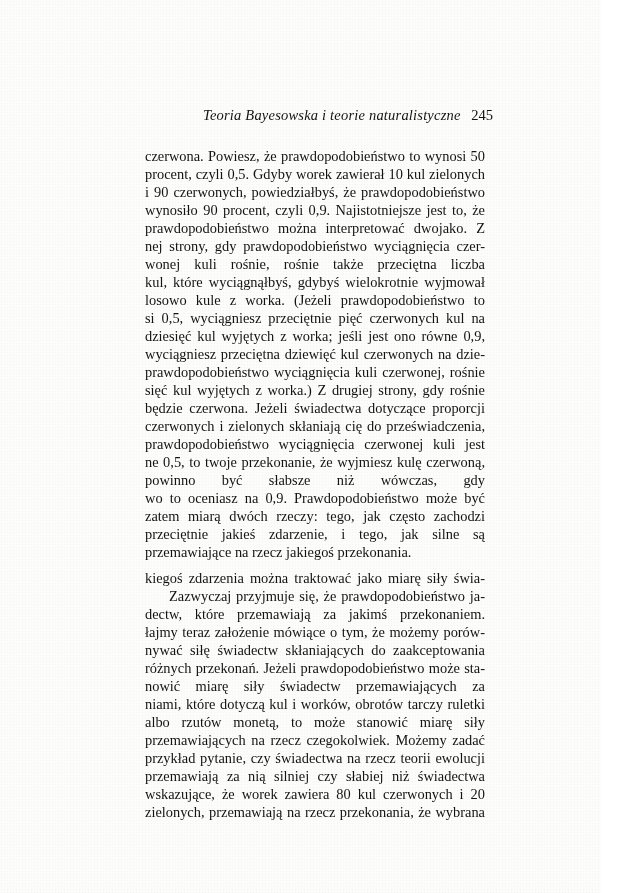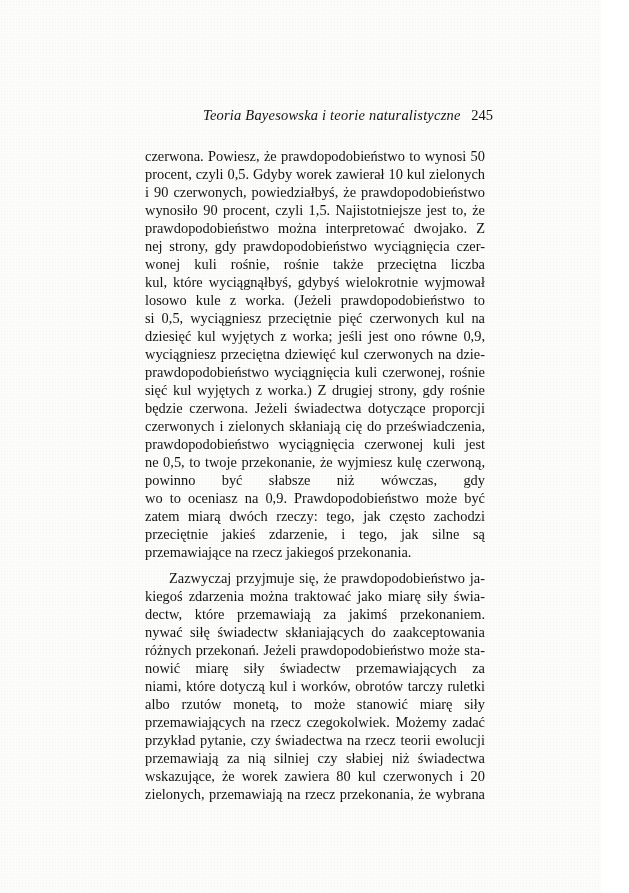--- a/index.html
+++ b/index.html
@@ -60,21 +60,21 @@
 <div class="page" style="--ink: #131313; --paper: #fcfcfb;">
   <div class="running-header">
     <span class="header-title">Teoria Bayesowska i teorie naturalistyczne</span>
     <span class="page-number">245</span>
   </div>
   <div class="text-block" id="text-block">
       <div class="paragraph">
         <div class="line">czerwona. Powiesz, że prawdopodobieństwo to wynosi 50</div>
         <div class="line">procent, czyli 0,5. Gdyby worek zawierał 10 kul zielonych</div>
         <div class="line">i 90 czerwonych, powiedziałbyś, że prawdopodobieństwo to</div>
-        <div class="line">wynosiło 90 procent, czyli 1,5. Najistotniejsze jest to, że</div>
+        <div class="line">wynosiło 90 procent, czyli 0,9. Najistotniejsze jest to, że</div>
         <div class="line">prawdopodobieństwo można interpretować dwojako. Z jed-</div>
         <div class="line">nej strony, gdy prawdopodobieństwo wyciągnięcia czer-</div>
         <div class="line">wonej kuli rośnie, rośnie także przeciętna liczba czerwonych</div>
         <div class="line">kul, które wyciągnąłbyś, gdybyś wielokrotnie wyjmował</div>
         <div class="line">losowo kule z worka. (Jeżeli prawdopodobieństwo to wyno-</div>
         <div class="line">si 0,5, wyciągniesz przeciętnie pięć czerwonych kul na</div>
         <div class="line">dziesięć kul wyjętych z worka; jeśli jest ono równe 0,9,</div>
         <div class="line">wyciągniesz przeciętna dziewięć kul czerwonych na dzie-</div>
         <div class="line">prawdopodobieństwo wyciągnięcia kuli czerwonej, rośnie</div>
         <div class="line">sięć kul wyjętych z worka.) Z drugiej strony, gdy rośnie</div>
@@ -82,23 +82,24 @@
         <div class="line">czerwonych i zielonych skłaniają cię do przeświadczenia, że</div>
         <div class="line">prawdopodobieństwo wyciągnięcia czerwonej kuli jest rów-</div>
         <div class="line">ne 0,5, to twoje przekonanie, że wyjmiesz kulę czerwoną,</div>
         <div class="line">powinno być słabsze niż wówczas, gdy prawdopodobieńst-</div>
         <div class="line">wo to oceniasz na 0,9. Prawdopodobieństwo może być</div>
         <div class="line">zatem miarą dwóch rzeczy: tego, jak często zachodzi</div>
         <div class="line">przeciętnie jakieś zdarzenie, i tego, jak silne są świadectwa</div>
         <div class="line flush">przemawiające na rzecz jakiegoś przekonania.</div>
       </div>
       <div class="paragraph">
+        <div class="line">kiegoś zdarzenia można traktować jako miarę siły świa-</div>
         <div class="line indent">Zazwyczaj przyjmuje się, że prawdopodobieństwo ja-</div>
-        <div class="line">kiegoś zdarzenia można traktować jako miarę siły świa-</div>
         <div class="line">dectw, które przemawiają za jakimś przekonaniem. Przywo-</div>
+        <div class="line">łajmy teraz założenie mówiące o tym, że możemy porów-</div>
         <div class="line">nywać siłę świadectw skłaniających do zaakceptowania</div>
         <div class="line">różnych przekonań. Jeżeli prawdopodobieństwo może sta-</div>
         <div class="line">nowić miarę siły świadectw przemawiających za przekona-</div>
         <div class="line">niami, które dotyczą kul i worków, obrotów tarczy ruletki</div>
         <div class="line">albo rzutów monetą, to może stanowić miarę siły świadectw</div>
         <div class="line">przemawiających na rzecz czegokolwiek. Możemy zadać na</div>
         <div class="line">przykład pytanie, czy świadectwa na rzecz teorii ewolucji</div>
         <div class="line">przemawiają za nią silniej czy słabiej niż świadectwa</div>
         <div class="line">wskazujące, że worek zawiera 80 kul czerwonych i 20</div>
         <div class="line">zielonych, przemawiają na rzecz przekonania, że wybrana</div>

